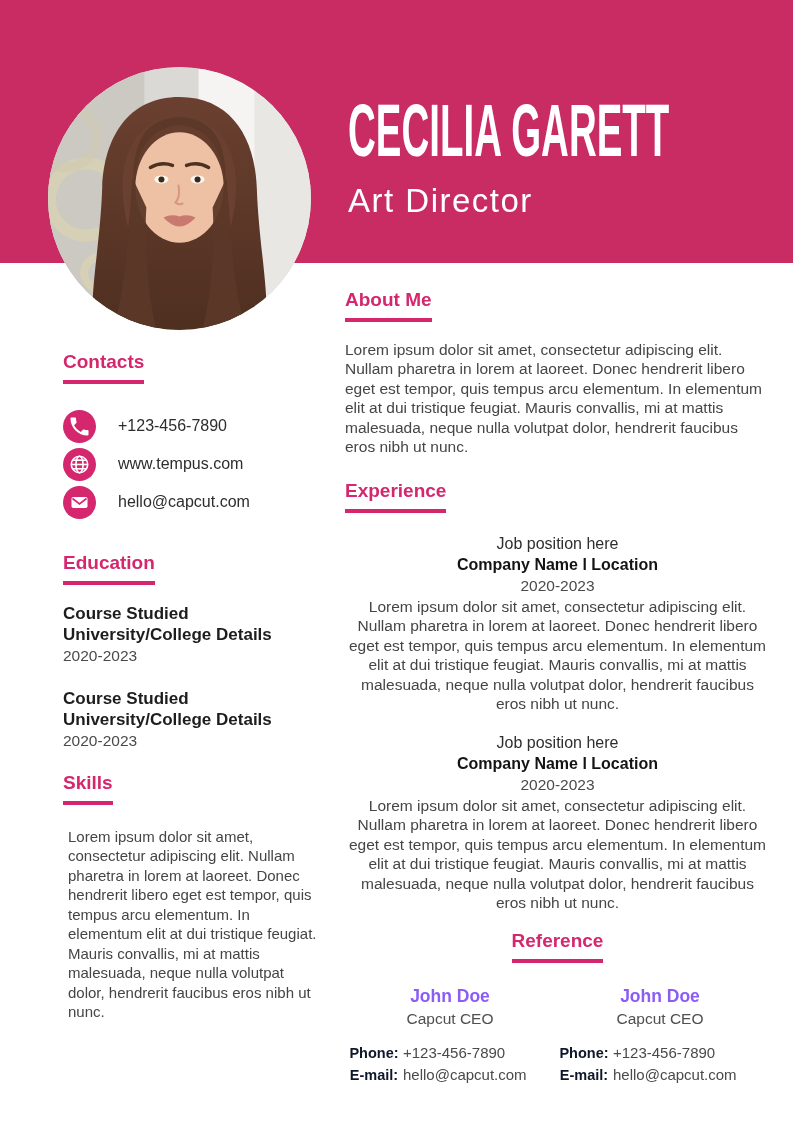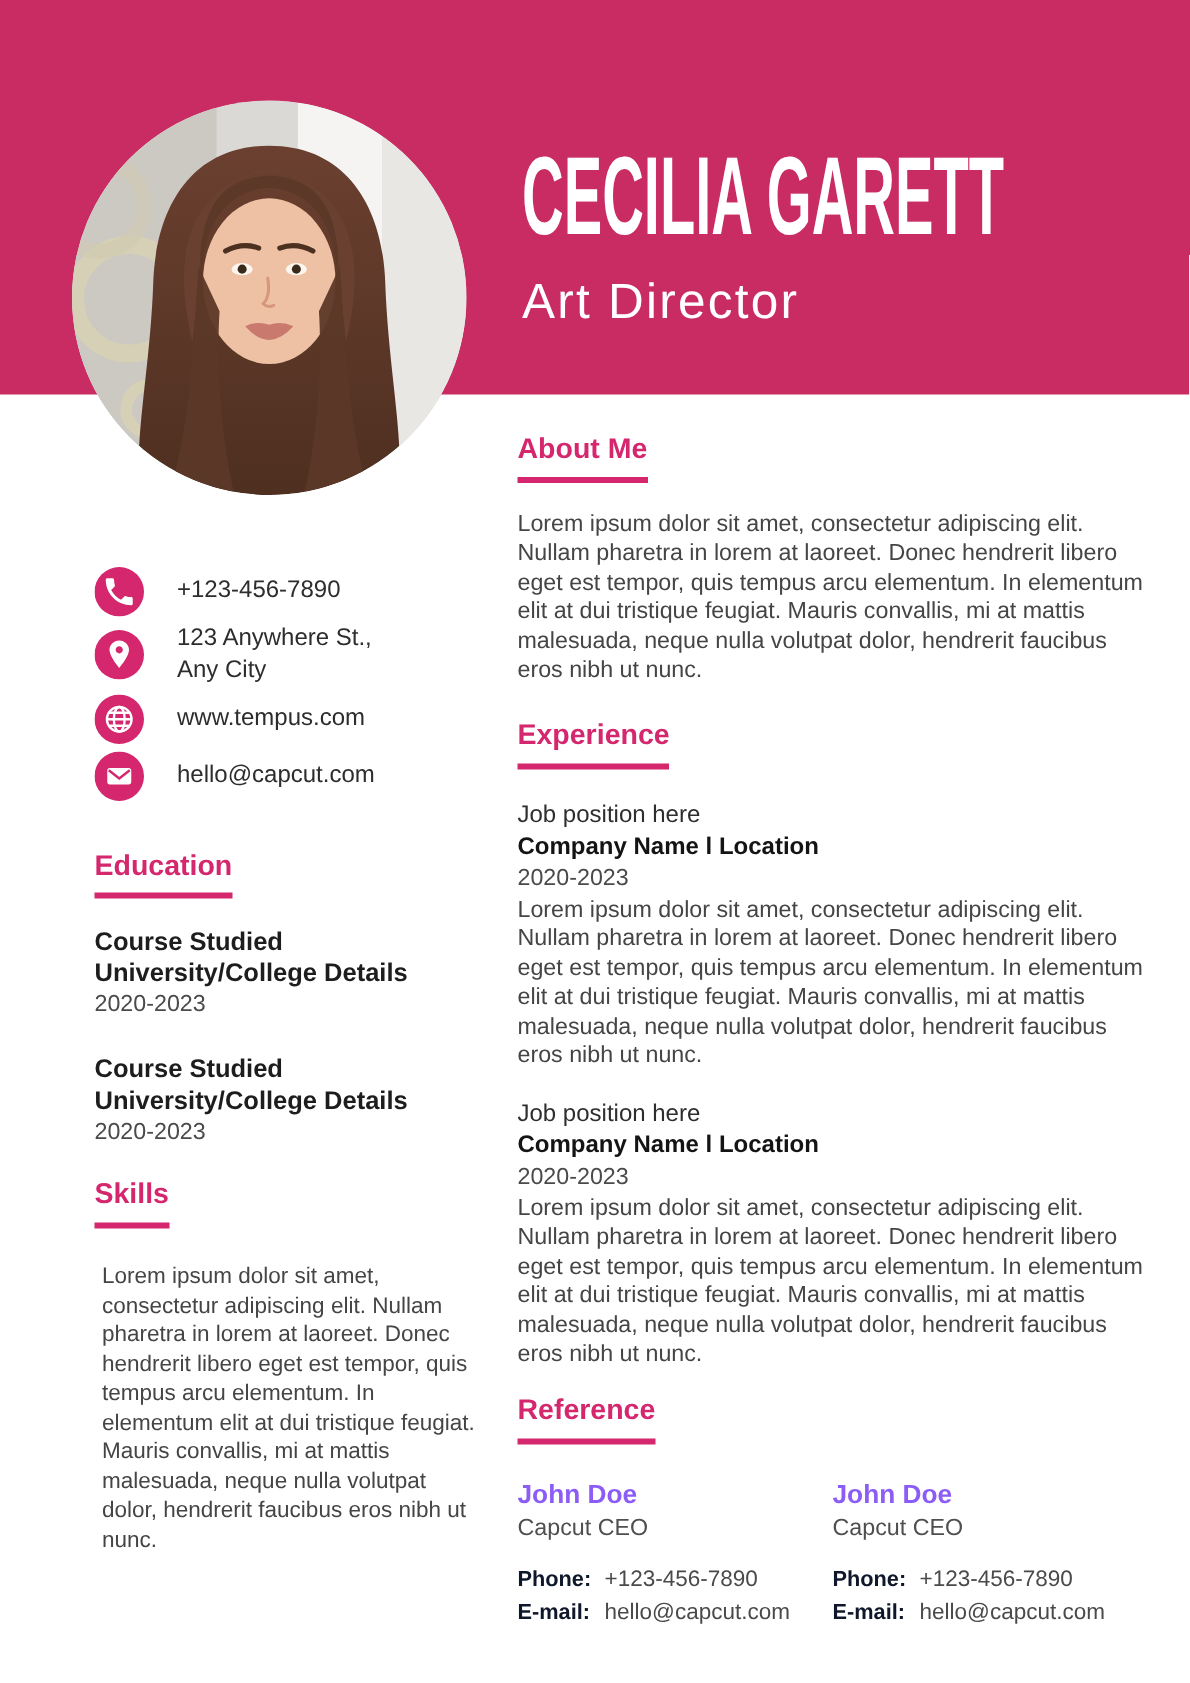--- a/index.html
+++ b/index.html
@@ -40,27 +40,27 @@
   .skills-block{margin-top:1px;}
   .skills-text{margin-top:22px;padding-left:5px;font-size:15px;color:#454545;line-height:19.5px;}
 
   
   .right-col{position:absolute;left:345px;top:290px;width:425px;}
   .para{font-size:15.5px;color:#454545;line-height:19.5px;}
   .about-para{margin-top:18px;}
 
   .exp-block{margin-top:24px;}
   .exp-entries{margin-top:20px;}
-  .exp-entry{margin-bottom:18px;}
+  .exp-entry{margin-bottom:18px;text-align:center;}
   .exp-pos{font-size:16px;color:#2e2e2e;line-height:21px;}
   .exp-co{font-size:16px;font-weight:700;color:#141414;line-height:21px;}
   .exp-years{font-size:15.5px;color:#4a4a4a;line-height:21px;}
   .exp-desc{margin-top:1px;}
 
-  .ref-block{margin-top:14px;}
+  .ref-block{margin-top:14px;text-align:center;}
   .ref-grid{margin-top:22px;display:flex;}
   .ref-card{width:210px;}
   .ref-name{font-size:17.5px;font-weight:700;color:#8b5cf6;line-height:1.3;}
   .ref-role{font-size:15.5px;color:#4f4f4f;margin-top:3px;}
   .ref-rows{margin-top:16px;}
   .ref-row{display:flex;align-items:baseline;margin-top:5px;}
   .ref-label{font-size:14.5px;font-weight:700;color:#0f172a;width:58px;flex:0 0 58px;}
   .ref-val{font-size:15px;color:#4a4a4a;}
 </style>
 </head>
@@ -115,40 +115,31 @@
   </div>
 
   <div class="header-text">
     <div class="cv-name">CECILIA GARETT</div>
     <div class="cv-title">Art Director</div>
   </div>
 
   <div class="left-col">
 
     <div>
+      <div class="sec-h">Contacts</div>
       <div class="contact-list">
 
         <div class="contact-row">
           <svg class="cicon" viewBox="0 0 33 33">
             <circle cx="16.5" cy="16.5" r="16.5" fill="var(--accent)"></circle>
             <path transform="translate(4.5,4.5) scale(1)" d="M6.62 10.79c1.44 2.83 3.76 5.14 6.59 6.59l2.2-2.2c.27-.27.67-.36 1.02-.24 1.12.37 2.33.57 3.57.57.55 0 1 .45 1 1V20c0 .55-.45 1-1 1-9.39 0-17-7.61-17-17 0-.55.45-1 1-1h3.5c.55 0 1 .45 1 1 0 1.25.2 2.45.57 3.57.11.35.03.74-.25 1.02l-2.2 2.2z" fill="#ffffff"></path>
           </svg>
           <div class="contact-text">+123-456-7890</div>
         </div>
 
-        <div class="contact-row">
-          <svg class="cicon" viewBox="0 0 33 33">
-            <circle cx="16.5" cy="16.5" r="16.5" fill="var(--accent)"></circle>
-            <path d="M16.5 7c-3.6 0-6.5 2.9-6.5 6.2 0 4.7 6.5 12.1 6.5 12.1s6.5-7.4 6.5-12.1C23 9.9 20.1 7 16.5 7zm0 8.6c-1.3 0-2.4-1.1-2.4-2.4s1.1-2.4 2.4-2.4 2.4 1.1 2.4 2.4-1.1 2.4-2.4 2.4z" fill="#ffffff"></path>
-          </svg>
-          <div class="contact-text">
-            <span style="display:block">123 Anywhere St.,</span>
-            <span style="display:block">Any City</span>
-          </div>
-        </div>
 
         <div class="contact-row">
           <svg class="cicon" viewBox="0 0 33 33">
             <circle cx="16.5" cy="16.5" r="16.5" fill="var(--accent)"></circle>
             <g stroke="#ffffff" stroke-width="1.6" fill="none">
               <circle cx="16.5" cy="16.5" r="8.2"></circle>
               <ellipse cx="16.5" cy="16.5" rx="3.6" ry="8.2"></ellipse>
               <line x1="8.3" y1="16.5" x2="24.7" y2="16.5"></line>
               <line x1="9.5" y1="12.2" x2="23.5" y2="12.2"></line>
               <line x1="9.5" y1="20.8" x2="23.5" y2="20.8"></line>

